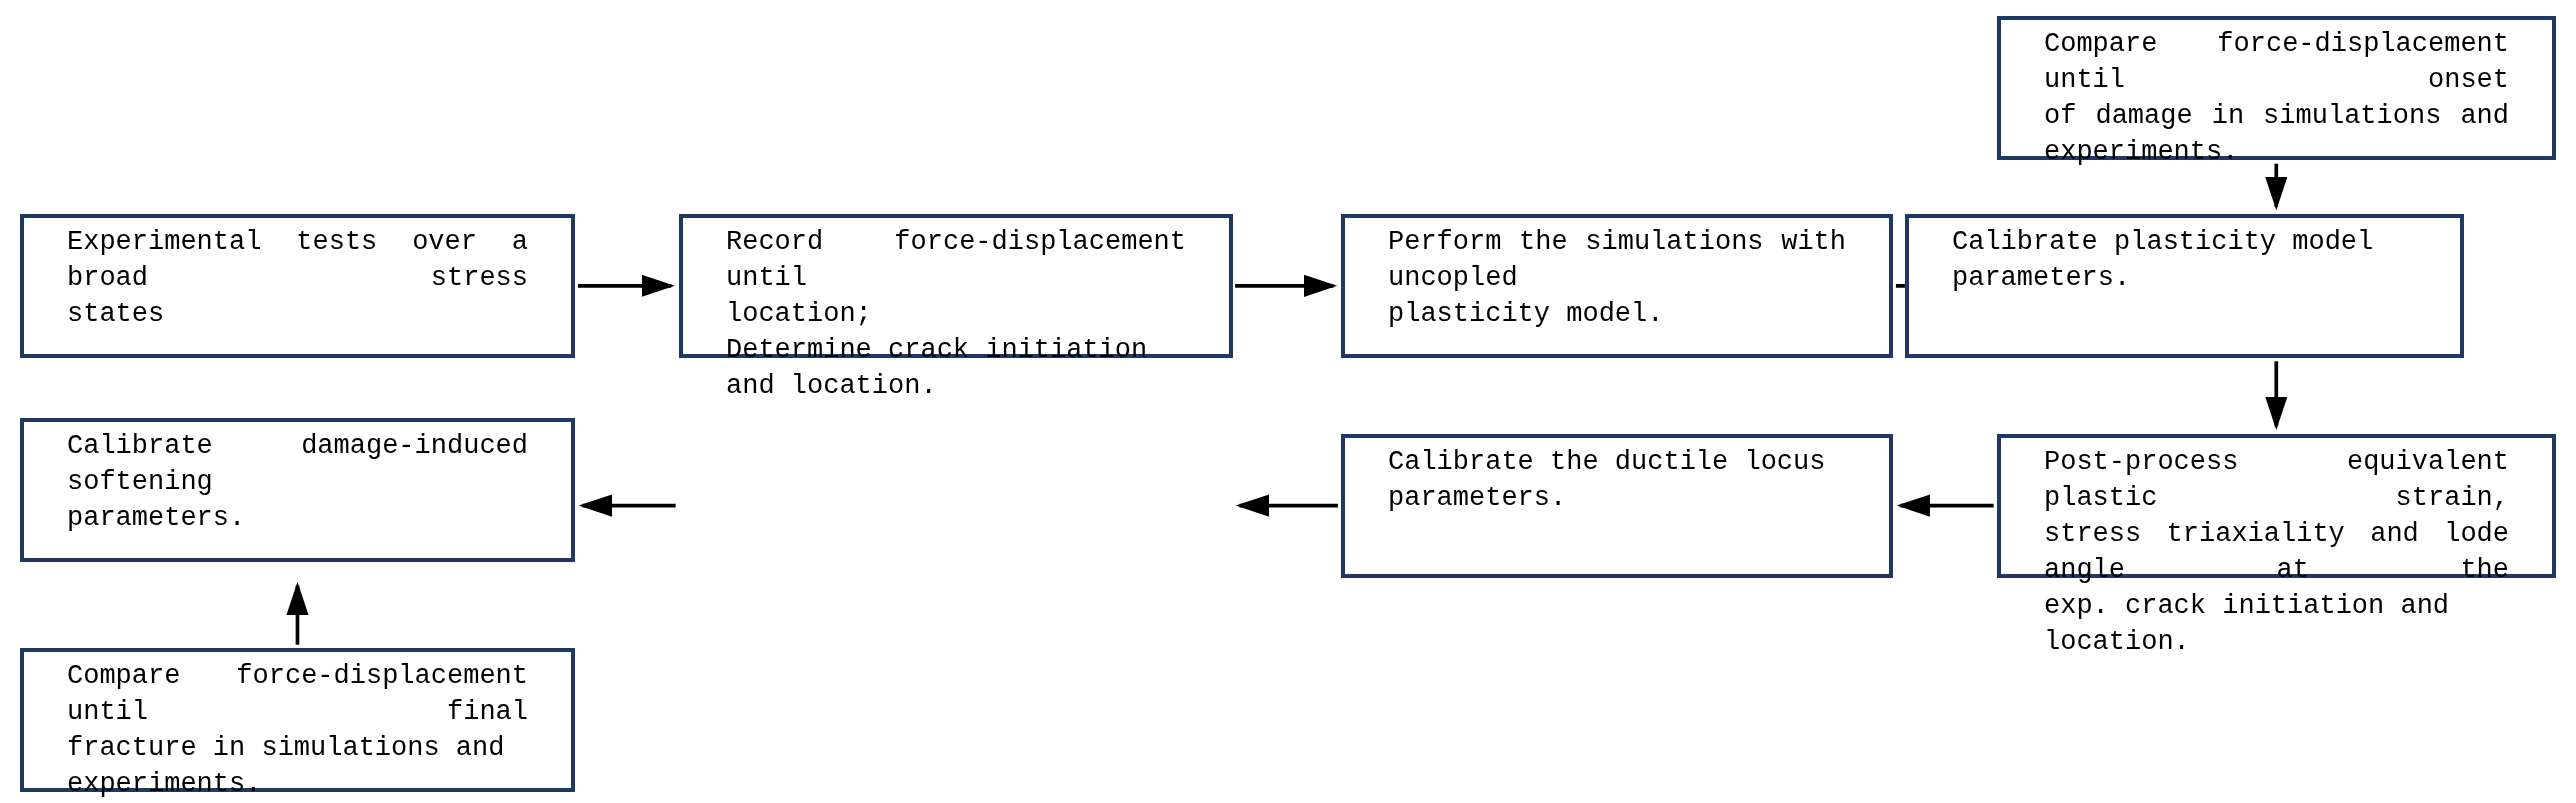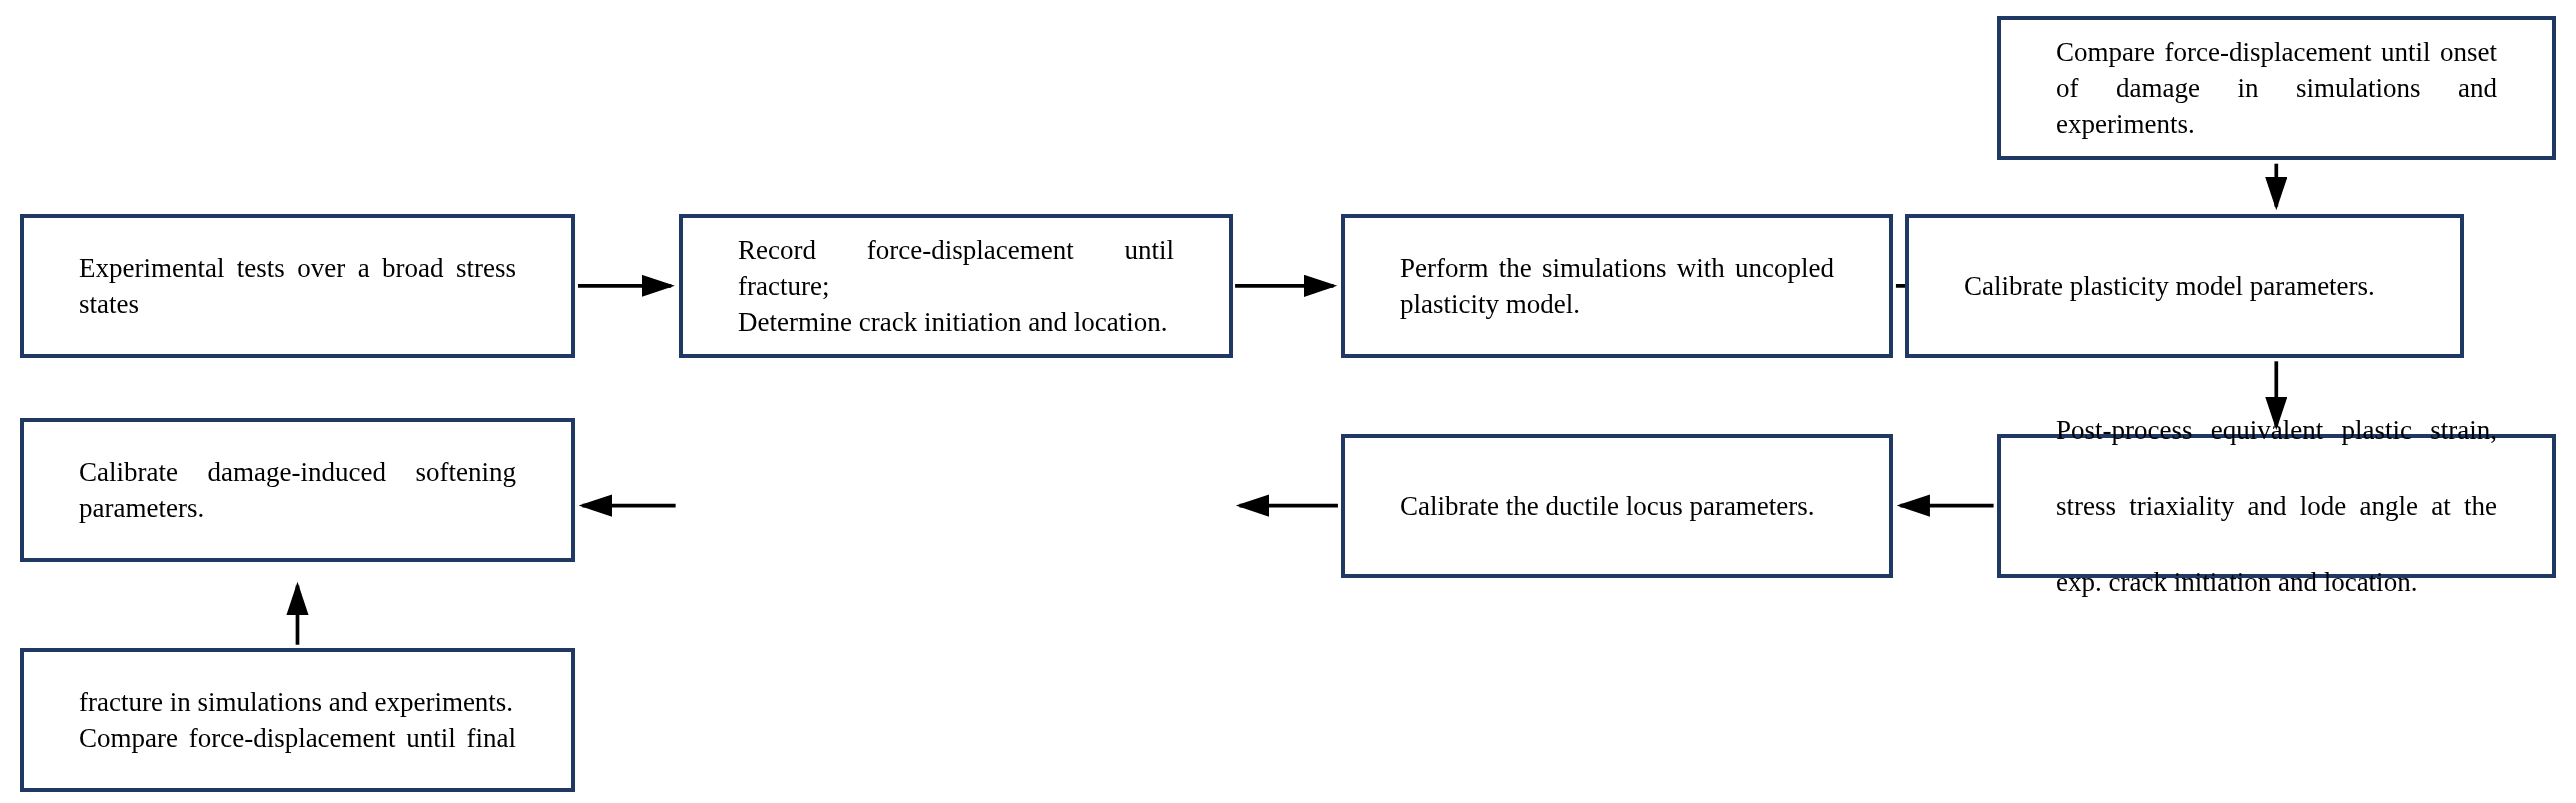--- a/index.html
+++ b/index.html
@@ -17,39 +17,39 @@
     color: var(--text-color, #000000);
     overflow: hidden;
   }
   .node {
     position: absolute;
     box-sizing: border-box;
     background: var(--box-fill, #ffffff);
     border: 4.4px solid var(--box-border, #1f3864);
     display: flex;
     flex-direction: column;
-    justify-content: center;
-    padding: 6px 55px;
+    padding: 6px 43px;
     line-height: 36px;
+    font-family: Liberation Mono, monospace;
   }
   .node .line {
     width: 100%;
     text-align: left;
   }
   .node .jline {
     text-align: justify;
     text-align-last: justify;
   }
   
   #n-experimental        { left: 20px;   top: 214px; width: 555px; height: 144px; }
   #n-record              { left: 679px;  top: 214px; width: 554px; height: 144px; }
   #n-uncoupled-sim       { left: 1341px; top: 214px; width: 552px; height: 144px; }
   #n-calibrate-plasticity{ left: 1905px; top: 214px; width: 559px; height: 144px; }
   #n-compare-onset       { left: 1997px; top: 16.3px;  width: 559px; height: 144px; }
-  #n-postprocess         { left: 1997px; top: 434px; width: 559px; height: 144px; gap: 40px; }
+  #n-postprocess         { left: 1997px; top: 434px; width: 559px; height: 144px; }
   #n-ductile-locus       { left: 1341px; top: 434px; width: 552px; height: 144px; }
   #n-damage-sim          { left: 679px;  top: 434px; width: 554px; height: 144px; }
   #n-calibrate-softening { left: 20px;   top: 418px; width: 555px; height: 144px; }
   #n-compare-final       { left: 20px;   top: 648px; width: 555px; height: 144px; }
 
   #arrow-layer {
     position: absolute;
     left: 0;
     top: 0;
     width: 2576px;
@@ -92,21 +92,21 @@
       <div class="line">experiments.</div>
     </div>
 
   <div class="node" id="n-experimental">
       <div class="line jline">Experimental tests over a broad stress</div>
       <div class="line">states</div>
     </div>
 
   <div class="node" id="n-record">
       <div class="line jline">Record force-displacement until</div>
-      <div class="line jline">fracture;</div>
+      <div class="line jline">location;</div>
       <div class="line">Determine crack initiation and location.</div>
     </div>
 
   <div class="node" id="n-uncoupled-sim">
       <div class="line jline">Perform the simulations with uncopled</div>
       <div class="line">plasticity model.</div>
     </div>
 
   <div class="node" id="n-calibrate-plasticity">
       <div class="line">Calibrate plasticity model parameters.</div>
@@ -122,18 +122,18 @@
       <div class="line">Calibrate the ductile locus parameters.</div>
     </div>
 
 
   <div class="node" id="n-calibrate-softening">
       <div class="line jline">Calibrate damage-induced softening</div>
       <div class="line">parameters.</div>
     </div>
 
   <div class="node" id="n-compare-final">
+      <div class="line jline">Compare force-displacement until final</div>
       <div class="line">fracture in simulations and experiments.</div>
-      <div class="line jline">Compare force-displacement until final</div>
     </div>
 
 </div>
 
 
 </body></html>

